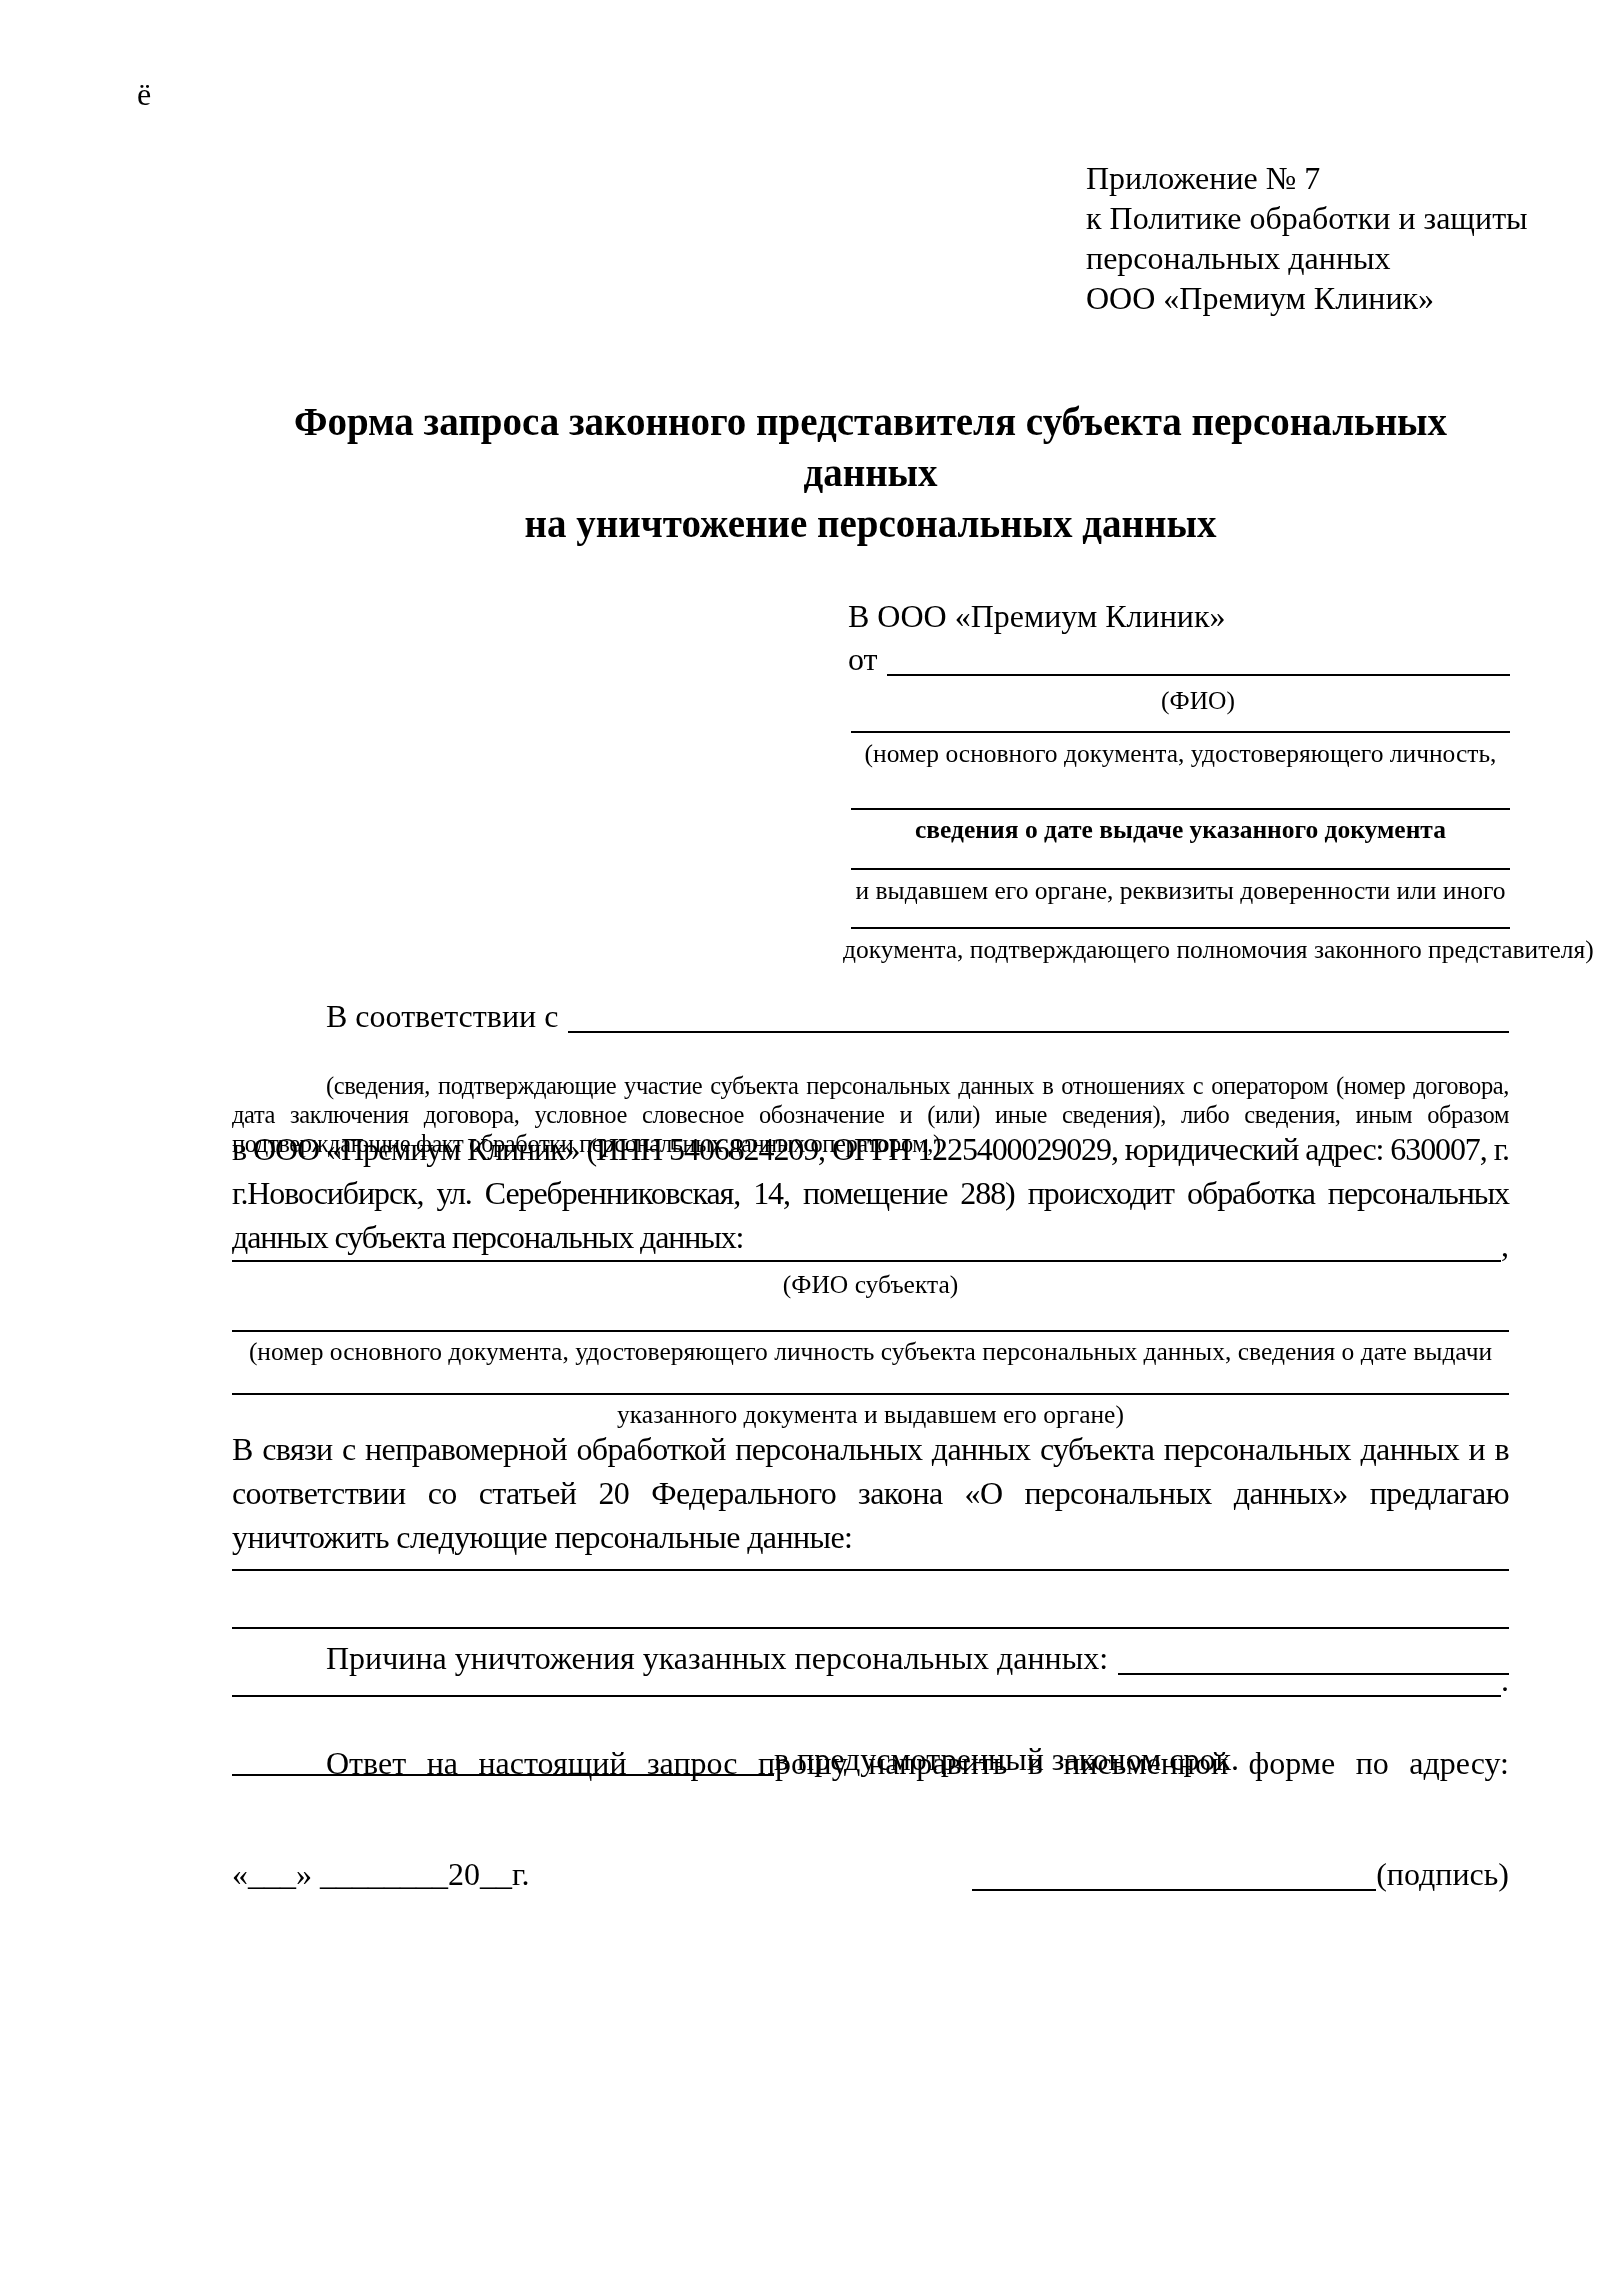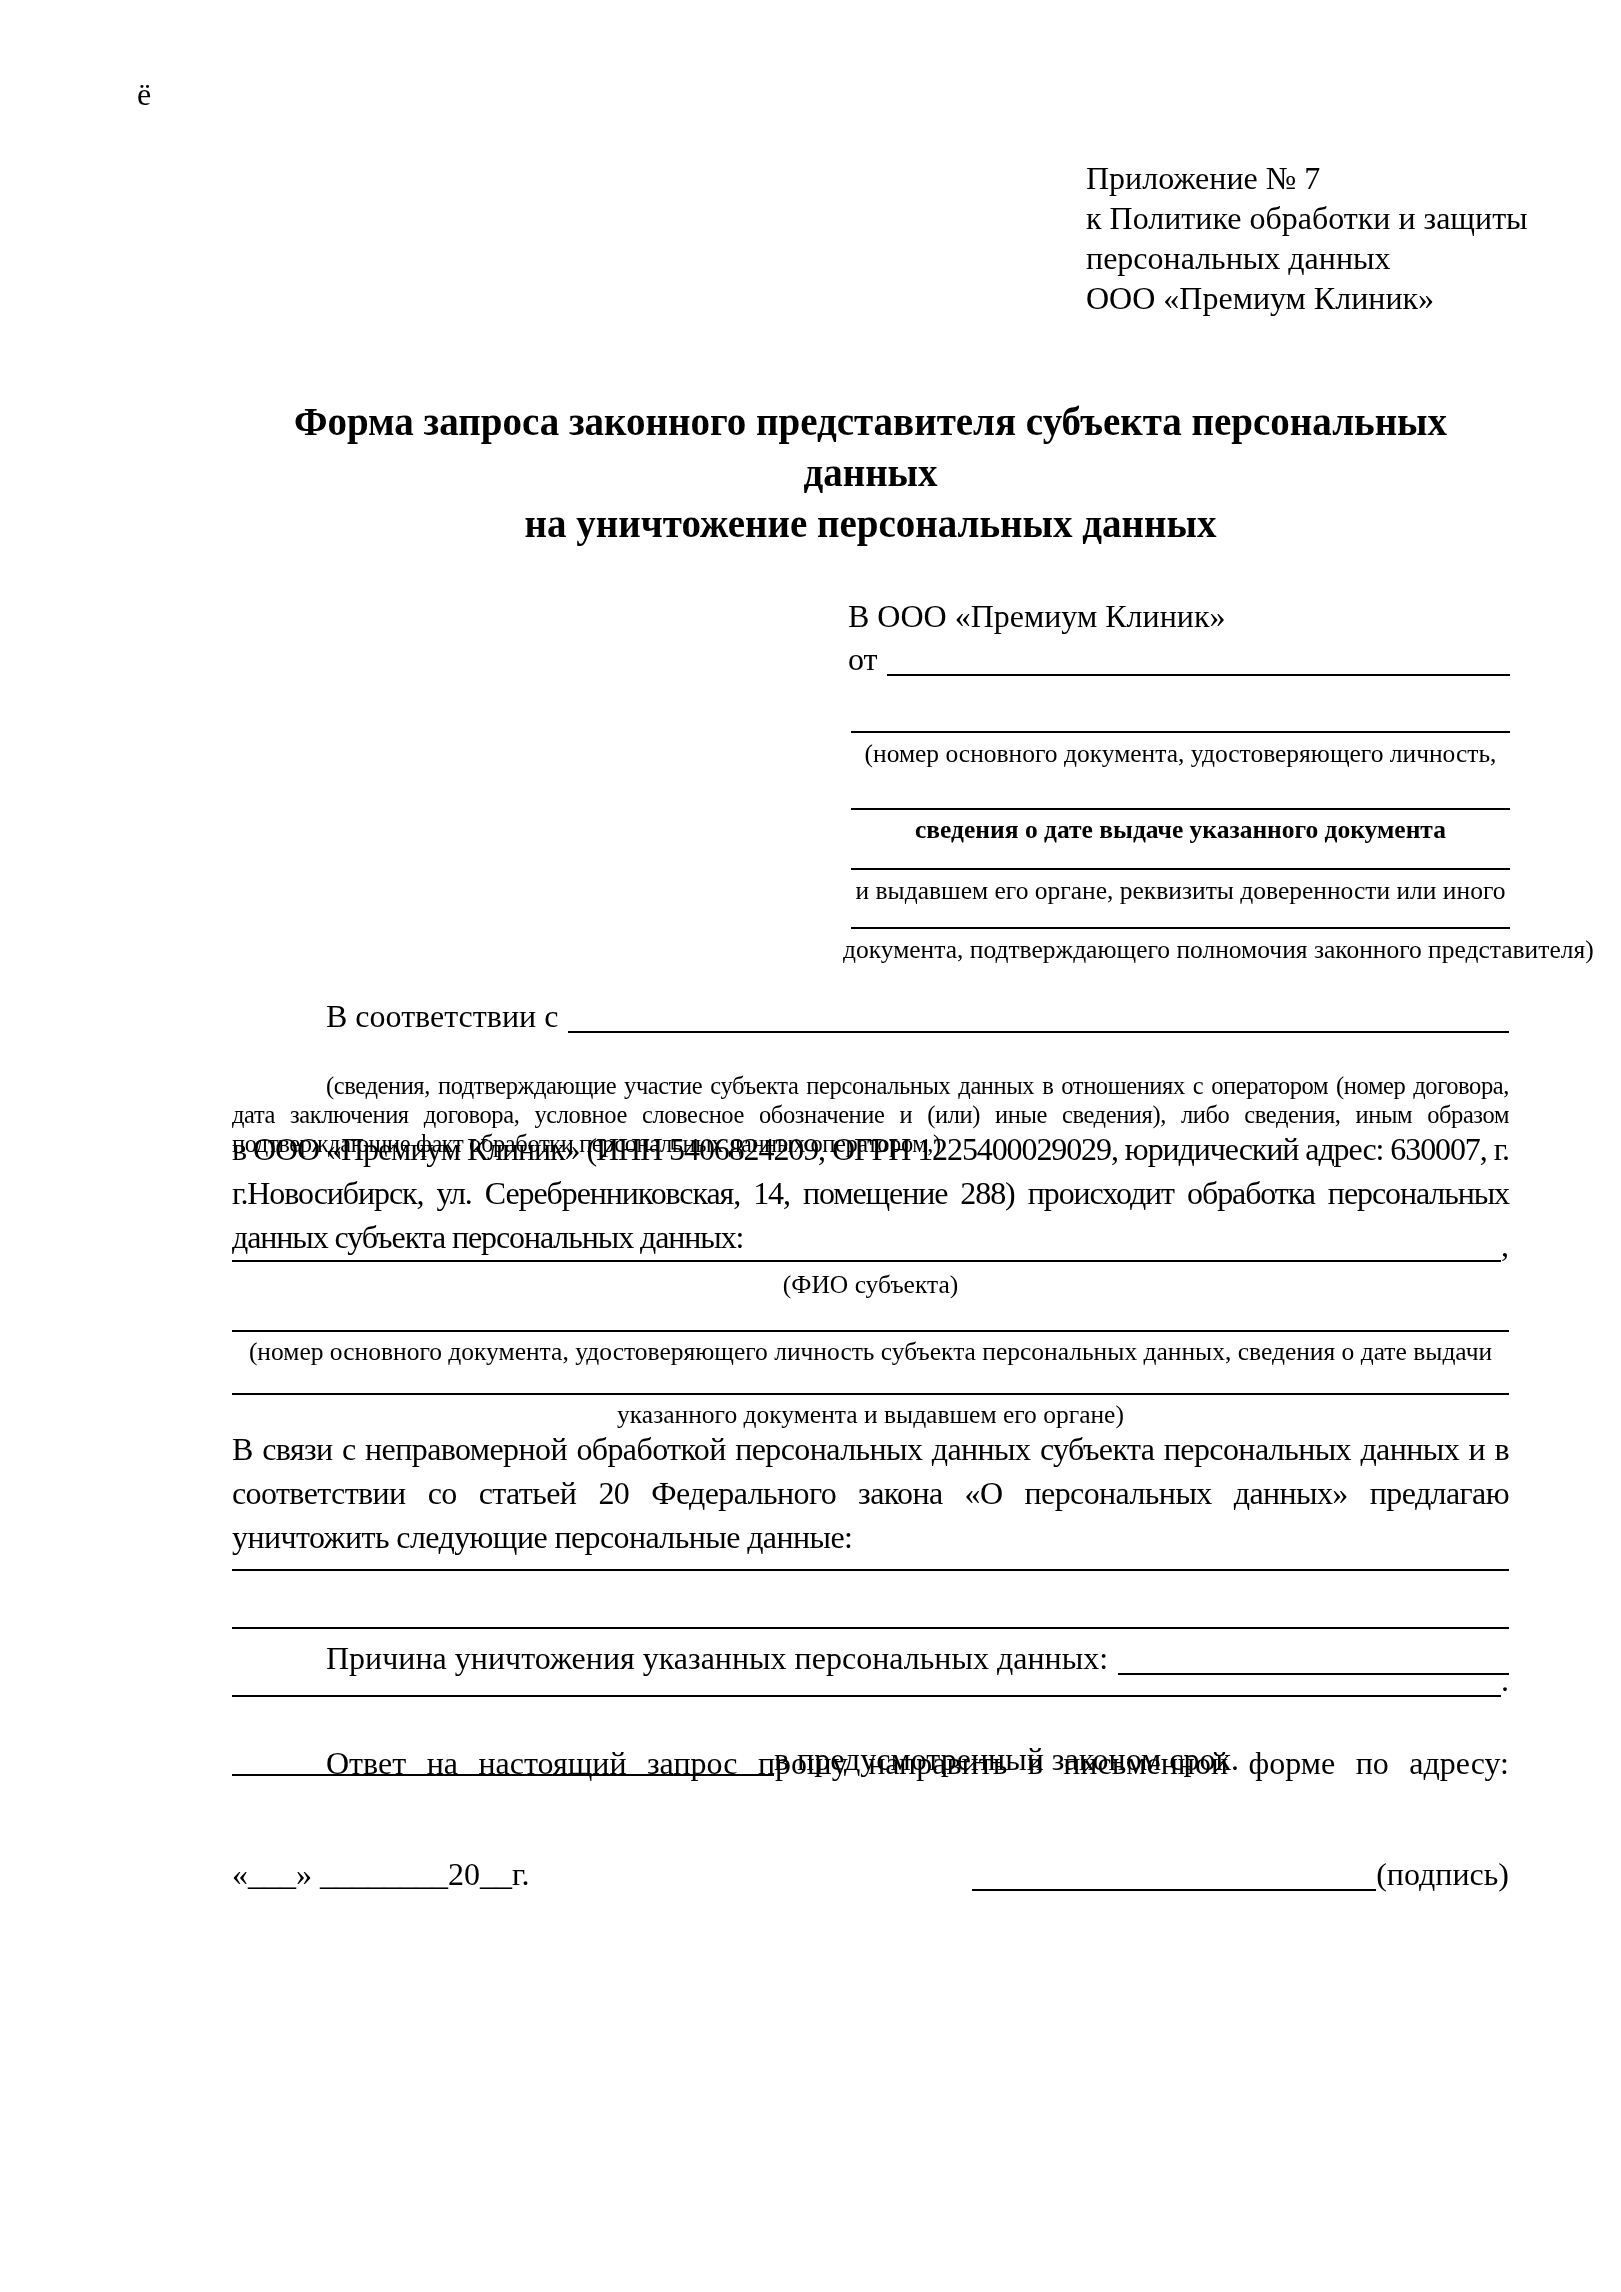--- a/index.html
+++ b/index.html
@@ -48,20 +48,21 @@
     <div>Форма запроса законного представителя субъекта персональных данных</div>
     <div>на уничтожение персональных данных</div>
   </div>
 
   <div class="abs body-text" style="left:848px; top:594px;">В ООО «Премиум Клиник»</div>
 
   <div class="abs row body-text" style="left:848px; top:637px; width:662px;font-family:Liberation Serif, serif;">
     <span class="lbl">от</span>
     <div class="fill"></div>
   </div>
+  <div class="abs caption" style="left:887px; top:686px; width:622px;">(ФИО)</div>
 
   <div class="abs hr" style="left:851px; top:731px; width:659px;"></div>
   <div class="abs caption" style="left:851px; top:739px; width:659px;">(номер основного документа, удостоверяющего личность,</div>
 
   <div class="abs hr" style="left:851px; top:808px; width:659px;"></div>
   <div class="abs caption" style="left:851px; top:815px; width:659px;font-weight:bold;">сведения о дате выдаче указанного документа</div>
 
   <div class="abs hr" style="left:851px; top:868px; width:659px;"></div>
   <div class="abs caption" style="left:851px; top:876px; width:659px;">и выдавшем его органе, реквизиты доверенности или иного</div>
 

